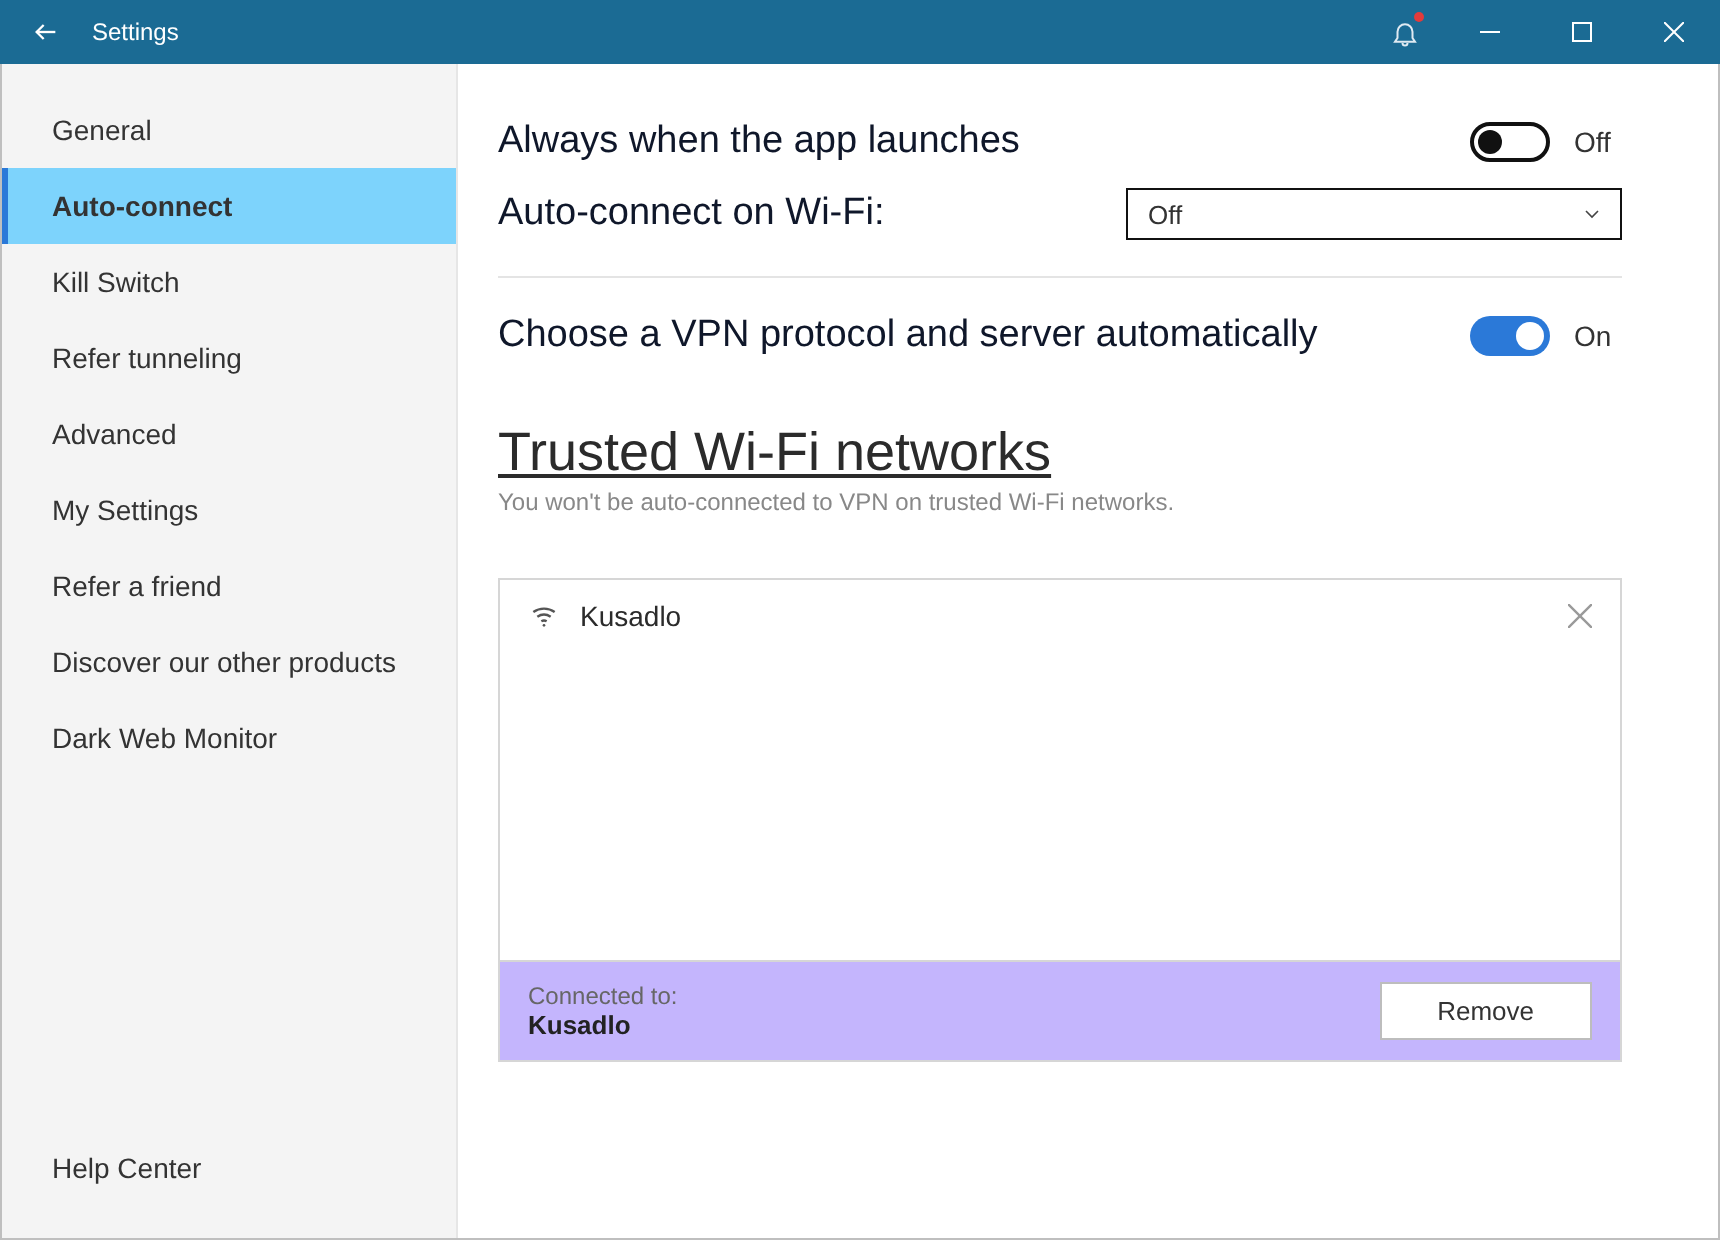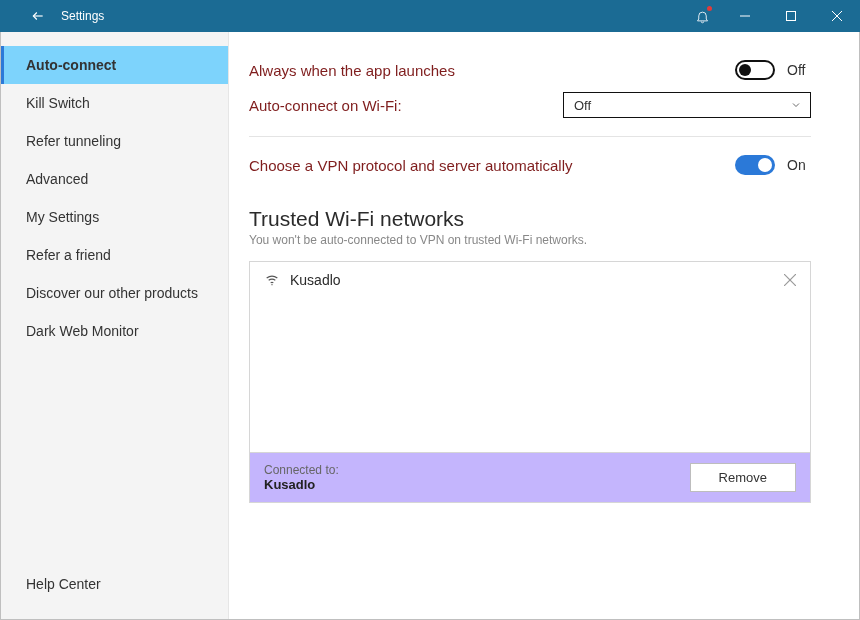--- a/index.html
+++ b/index.html
@@ -23,21 +23,21 @@
   
   .titlebar{
     height:32px;
     background:var(--titlebar-bg);
     color:var(--titlebar-fg);
     display:flex;
     align-items:center;
     font-size:12px;
     user-select:none;
   }
-  .titlebar .left{display:flex;align-items:flex-end;gap:16px;padding-left:16px;margin-left:15px;}
+  .titlebar .left{display:flex;align-items:flex-end;gap:16px;padding-left:16px;}
   .titlebar .spacer{flex:1;}
   .titlebar .win-controls{display:flex;}
   .win-btn{
     width:46px;height:32px;display:flex;align-items:center;justify-content:center;
   }
   .bell-btn{
     width:40px;height:32px;display:flex;align-items:center;justify-content:center;position:relative;
   }
   .bell-dot{
     position:absolute;top:6px;right:10px;width:5px;height:5px;border-radius:50%;background:#e23b3b;
@@ -69,21 +69,21 @@
   
   .main{
     flex:1;padding:16px 48px 20px 20px;
     font-size:14px;
     overflow-y:auto;
   }
   .row{
     display:flex;align-items:center;justify-content:space-between;
     padding:12px 0;
   }
-  .row-label{font-size:15px;color:#7f1d1d;}
+  .row-label{font-size:19px;color:#0f172a;}
   hr.sep{border:none;border-top:1px solid #e4e4e4;margin:6px 0;}
   
   .select{
     position:relative;width:248px;height:26px;
     border:1.5px solid #111;
     display:flex;align-items:center;padding:0 10px;
     font-size:13px;color:#333;background:#fff;
   }
   .select .chev{position:absolute;right:8px;top:50%;transform:translateY(-50%);}
   
@@ -96,22 +96,22 @@
   .toggle.off .knob{
     position:absolute;left:2px;top:2px;width:12px;height:12px;border-radius:50%;
     background:#111;
   }
   .toggle.on{background:var(--blue);}
   .toggle.on .knob{
     position:absolute;right:3px;top:3px;width:14px;height:14px;border-radius:50%;
     background:#fff;
   }
   
-  .section-title{font-size:21px;font-weight:400;margin-top:20px;}
-  .section-sub{font-size:12px;color:var(--text-light);margin-top:2px;margin-bottom:14px;}
+  .section-title{font-size:27px;font-weight:400;margin-top:20px;text-decoration:underline;}
+  .section-sub{font-size:12px;color:var(--text-light);margin-top:2px;margin-bottom:31px;}
   
   .panel{
     border:1px solid var(--border);
     border-radius:0;
     overflow:hidden;
   }
   .panel-body{
     height:190px;padding:10px 14px;background:#fff;
   }
   .net-row{display:flex;align-items:center;gap:10px;font-size:14px;}
@@ -166,20 +166,21 @@
           <line x1="10" y1="0" x2="0" y2="10"></line>
         </svg>
     </div>
   </div>
 </div>
 
 <div class="app">
 
   <div class="sidebar">
     <div class="nav">
+      <div class="nav-item">General</div>
       <div class="nav-item active">Auto-connect</div>
       <div class="nav-item">Kill Switch</div>
       <div class="nav-item">Refer tunneling</div>
       <div class="nav-item">Advanced</div>
       <div class="nav-item">My Settings</div>
       <div class="nav-item">Refer a friend</div>
       <div class="nav-item">Discover our other products</div>
       <div class="nav-item">Dark Web Monitor</div>
     </div>
     <div class="sidebar-bottom">

